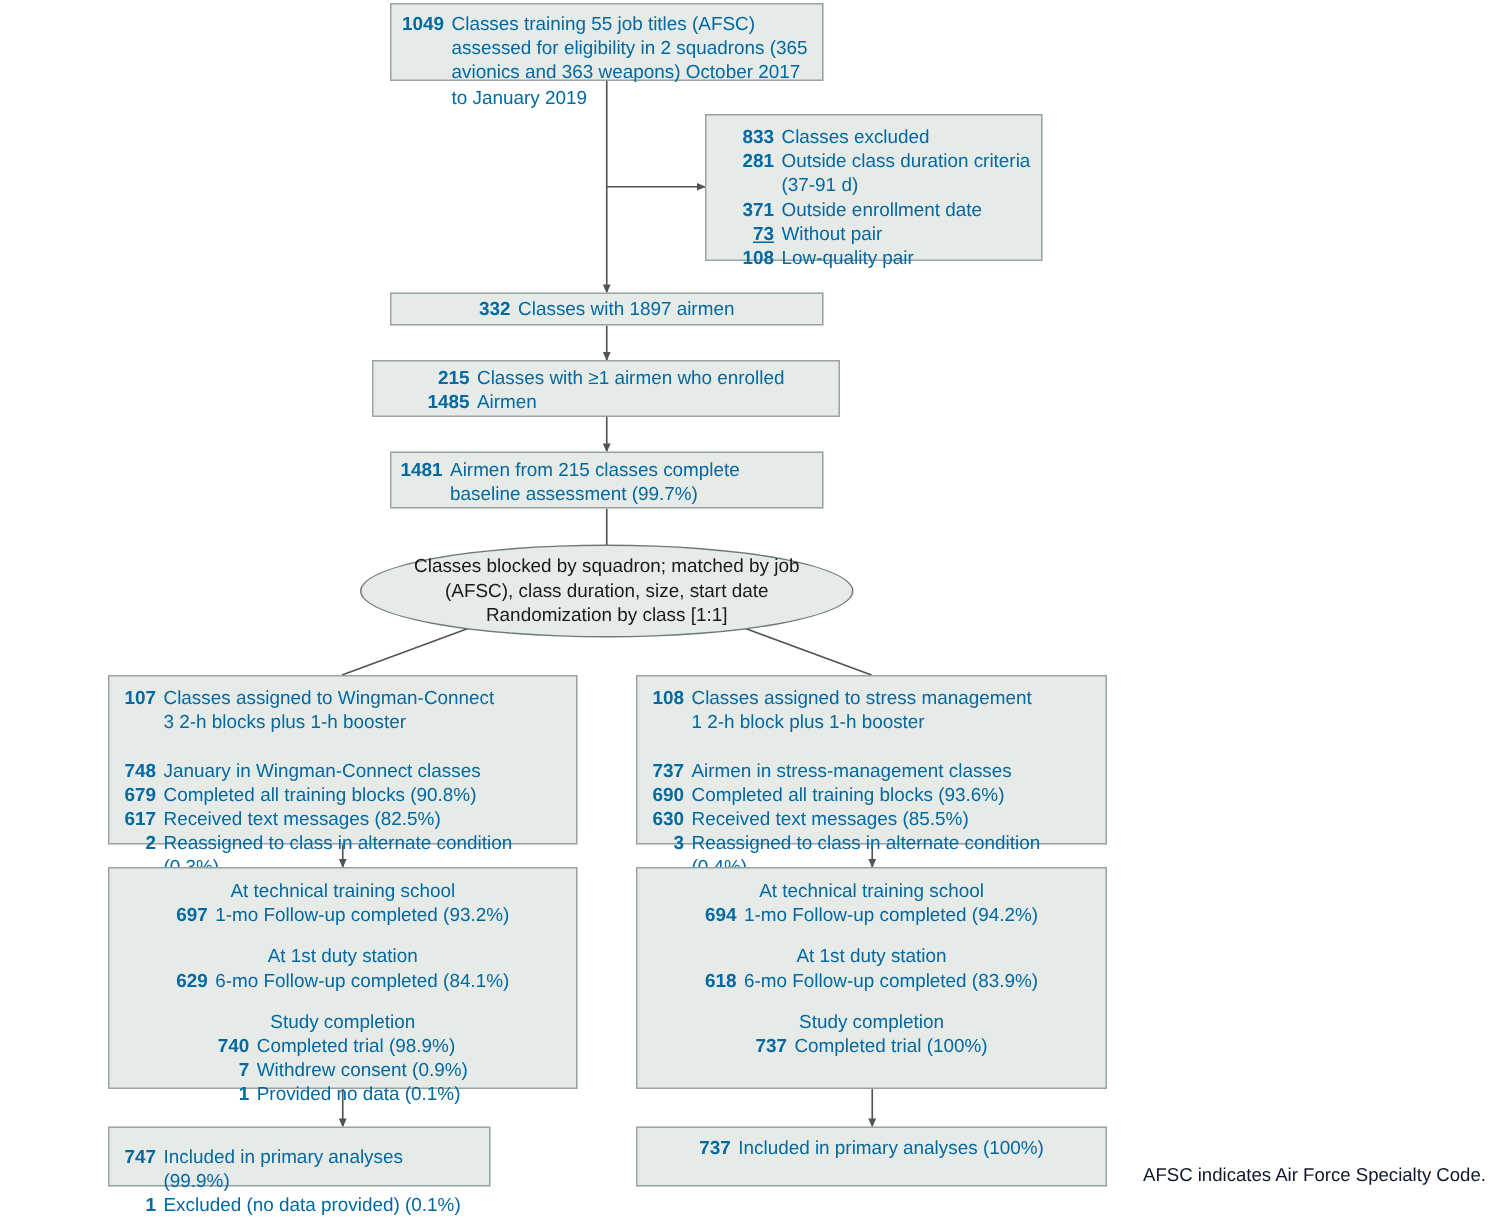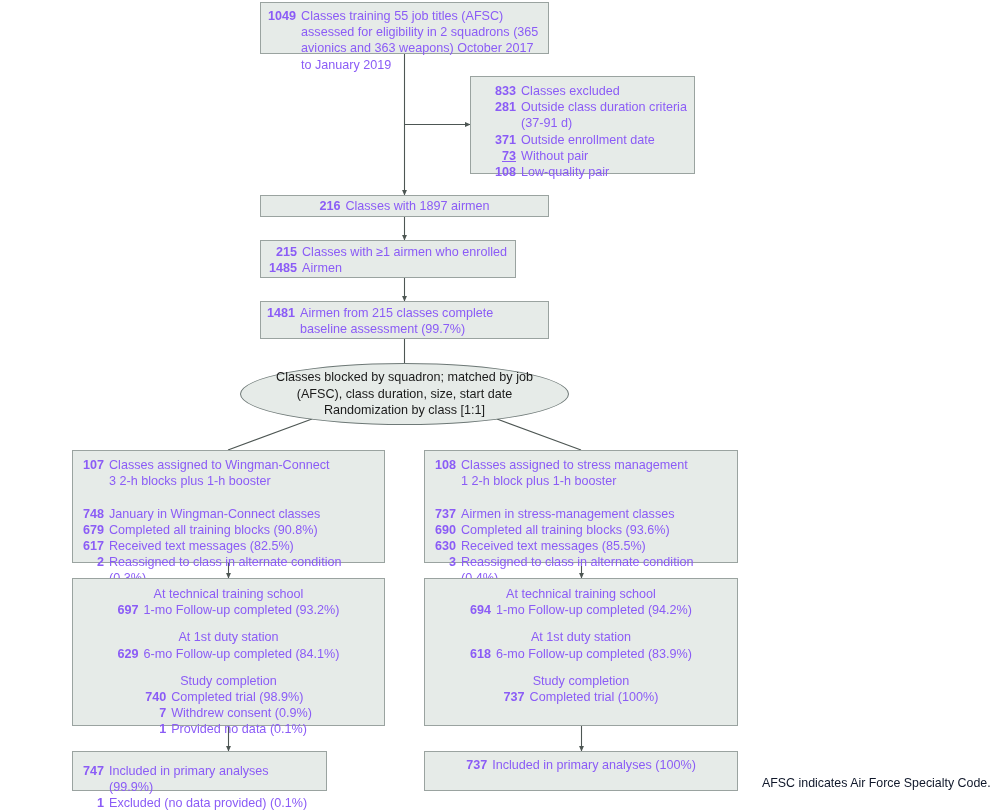--- a/index.html
+++ b/index.html
@@ -28,21 +28,21 @@
     height: 812px;
     pointer-events: none;
   }
   .box {
     position: absolute;
     box-sizing: border-box;
     background: #e6ebe8;
     border: 1px solid #9aa3a0;
     font-size: 12.6px;
     line-height: 16.2px;
-    color: #8b5cf6;
+    color: #0369a1;
   }
   .ellipse {
     position: absolute;
     box-sizing: border-box;
     background: #e6ebe8;
     border: 1px solid #6e7977;
     border-radius: 50%;
     display: flex;
     align-items: center;
     justify-content: center;
@@ -79,21 +79,21 @@
     font-size: 12.4px;
     color: #0f172a;
     white-space: nowrap;
   }
 
   
   #box-enrollment { left: 260px; top: 2px; width: 289px; height: 52px; padding: 5px 7px 4px 7px; }
   #box-enrollment .rows { margin: 0; }
   #box-excluded { left: 470px; top: 76px; width: 225px; height: 98px; padding: 6px 6px 5px 8px; }
   #box-classes216 { left: 260px; top: 195px; width: 289px; height: 22px; padding: 2px 6px; }
-  #box-classes215 { left: 260px; top: 240px; width: 256px; height: 38px; padding: 3px 6px; }
+  #box-classes215 { left: 248px; top: 240px; width: 312px; height: 38px; padding: 3px 6px; }
   #box-baseline { left: 260px; top: 301px; width: 289px; height: 38px; padding: 3px 6px; }
   #ellipse-random { left: 240px; top: 363px; width: 329px; height: 62px; }
   #box-arm-left { left: 72px; top: 450px; width: 313px; height: 113px; padding: 6px 10px; }
   #box-arm-right { left: 424px; top: 450px; width: 314px; height: 113px; padding: 6px 10px; }
   #box-follow-left { left: 72px; top: 578px; width: 313px; height: 148px; padding: 7px 10px; }
   #box-follow-right { left: 424px; top: 578px; width: 314px; height: 148px; padding: 7px 10px; }
   #box-analysis-left { left: 72px; top: 751px; width: 255px; height: 40px; padding: 11px 10px; }
   #box-analysis-right { left: 424px; top: 751px; width: 314px; height: 40px; padding: 5px 10px; }
   #footnote-afsc { left: 762px; top: 776px; }
 </style>
@@ -164,21 +164,21 @@
         <div class="row">
           <div class="num" style="padding-left: 16px;">108</div>
           <div class="txt">Low-quality pair</div>
         </div>
       </div>
   </div>
 
   <div class="box" id="box-classes216">
     <div class="rows" style="margin-left: auto; margin-right: auto;">
         <div class="row">
-          <div class="num">216</div>
+          <div class="num">332</div>
           <div class="txt">Classes with 1897 airmen</div>
         </div>
       </div>
   </div>
 
   <div class="box" id="box-classes215">
     <div class="rows" style="margin-left: auto; margin-right: auto;">
         <div class="row">
           <div class="num">215</div>
           <div class="txt">Classes with ≥1 airmen who enrolled</div>

